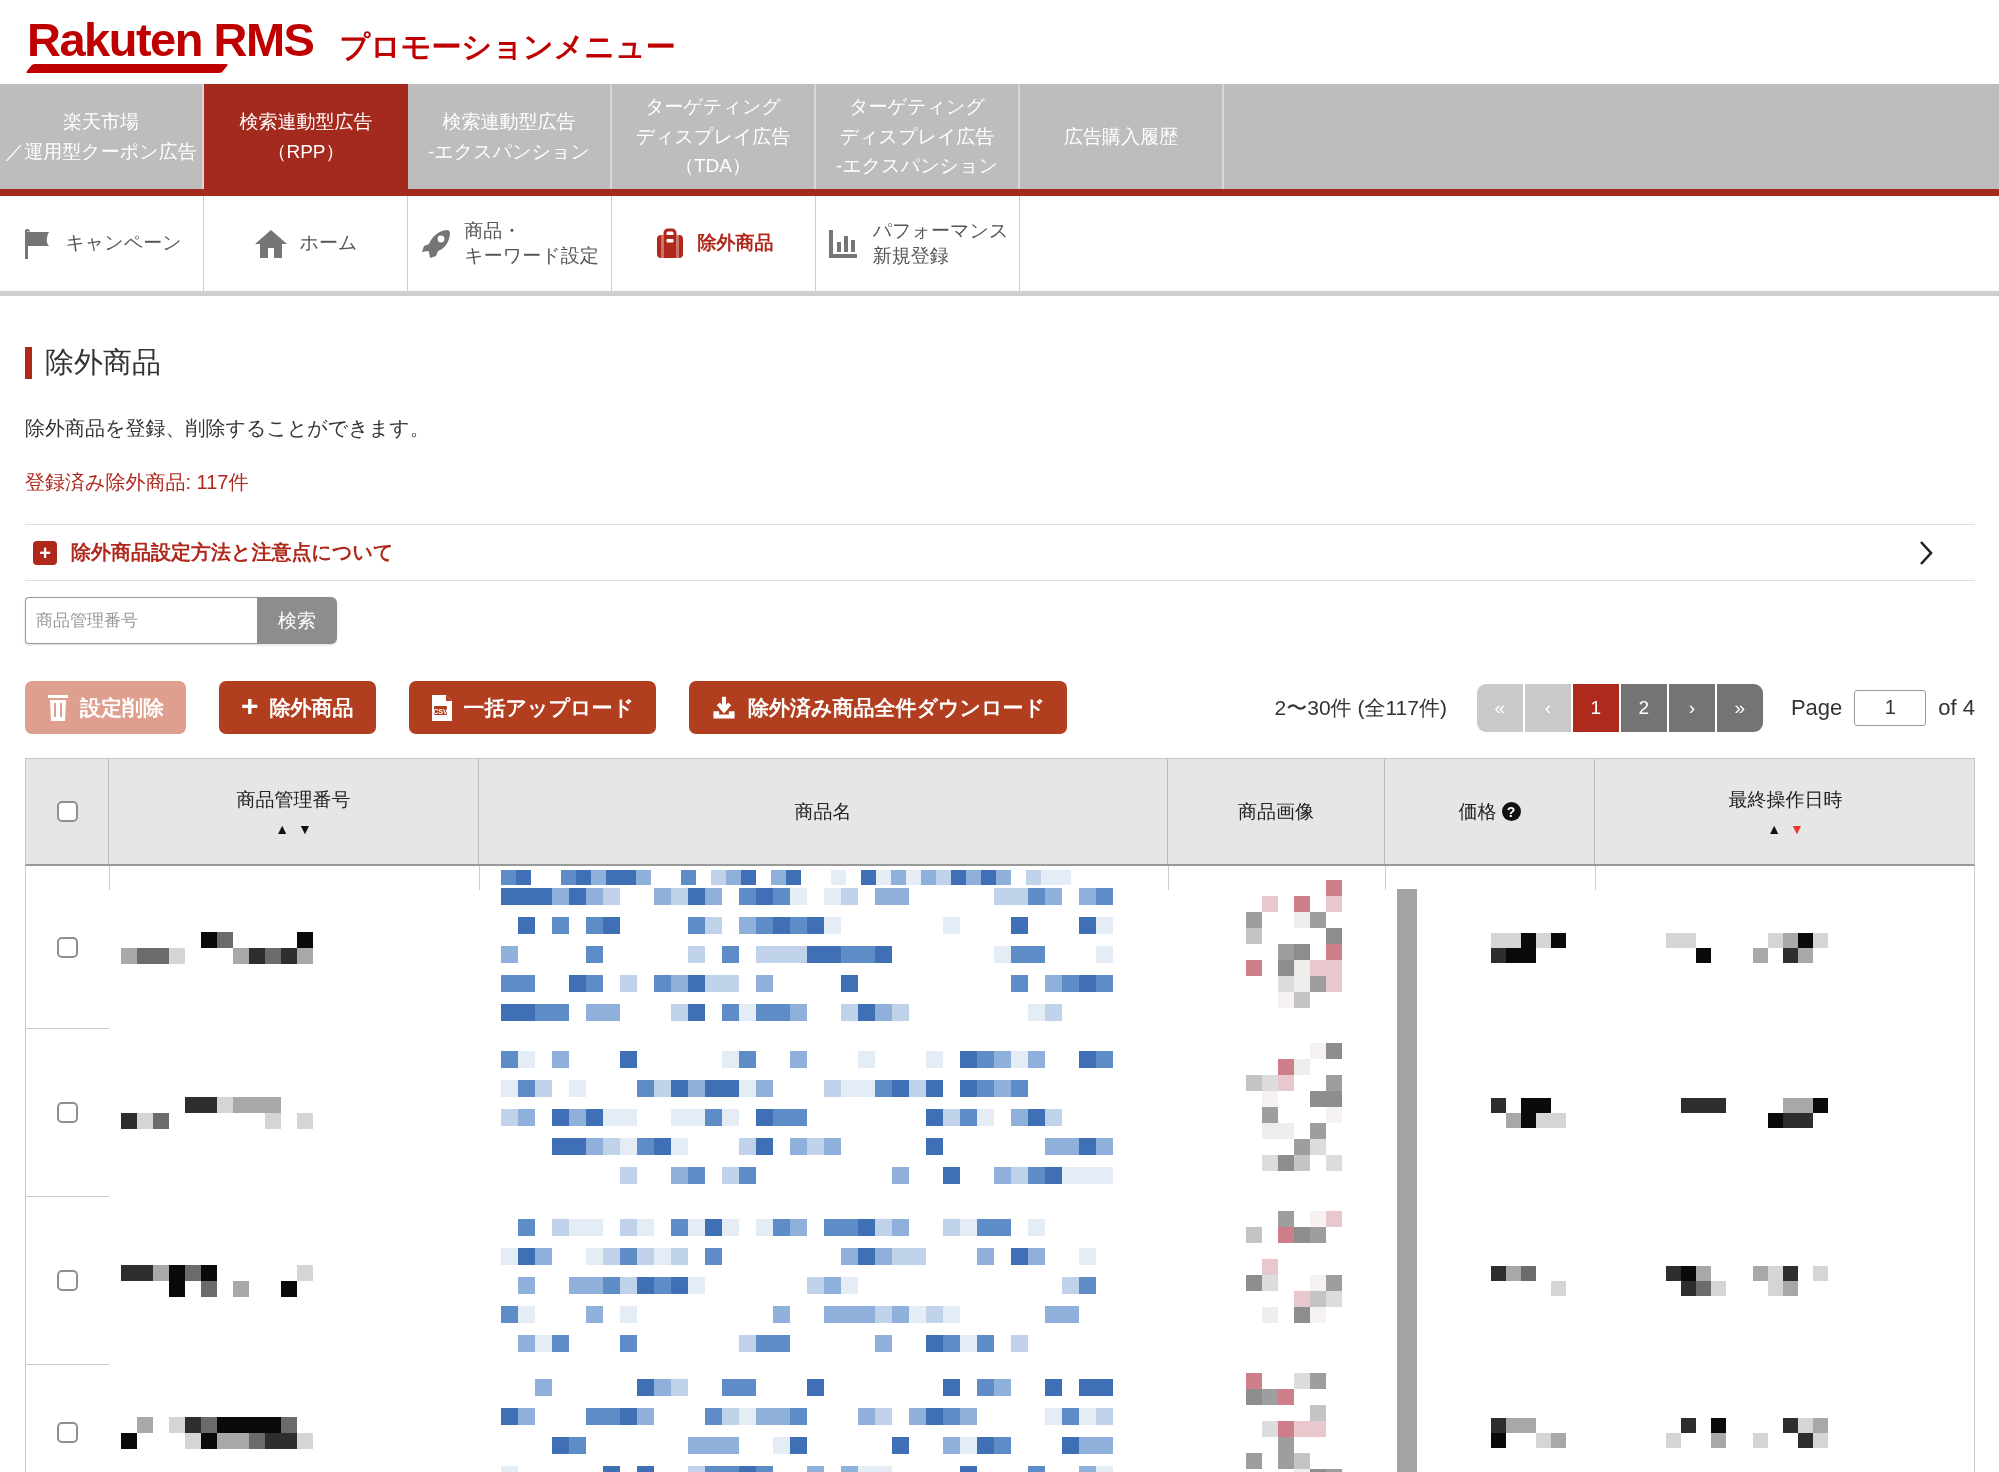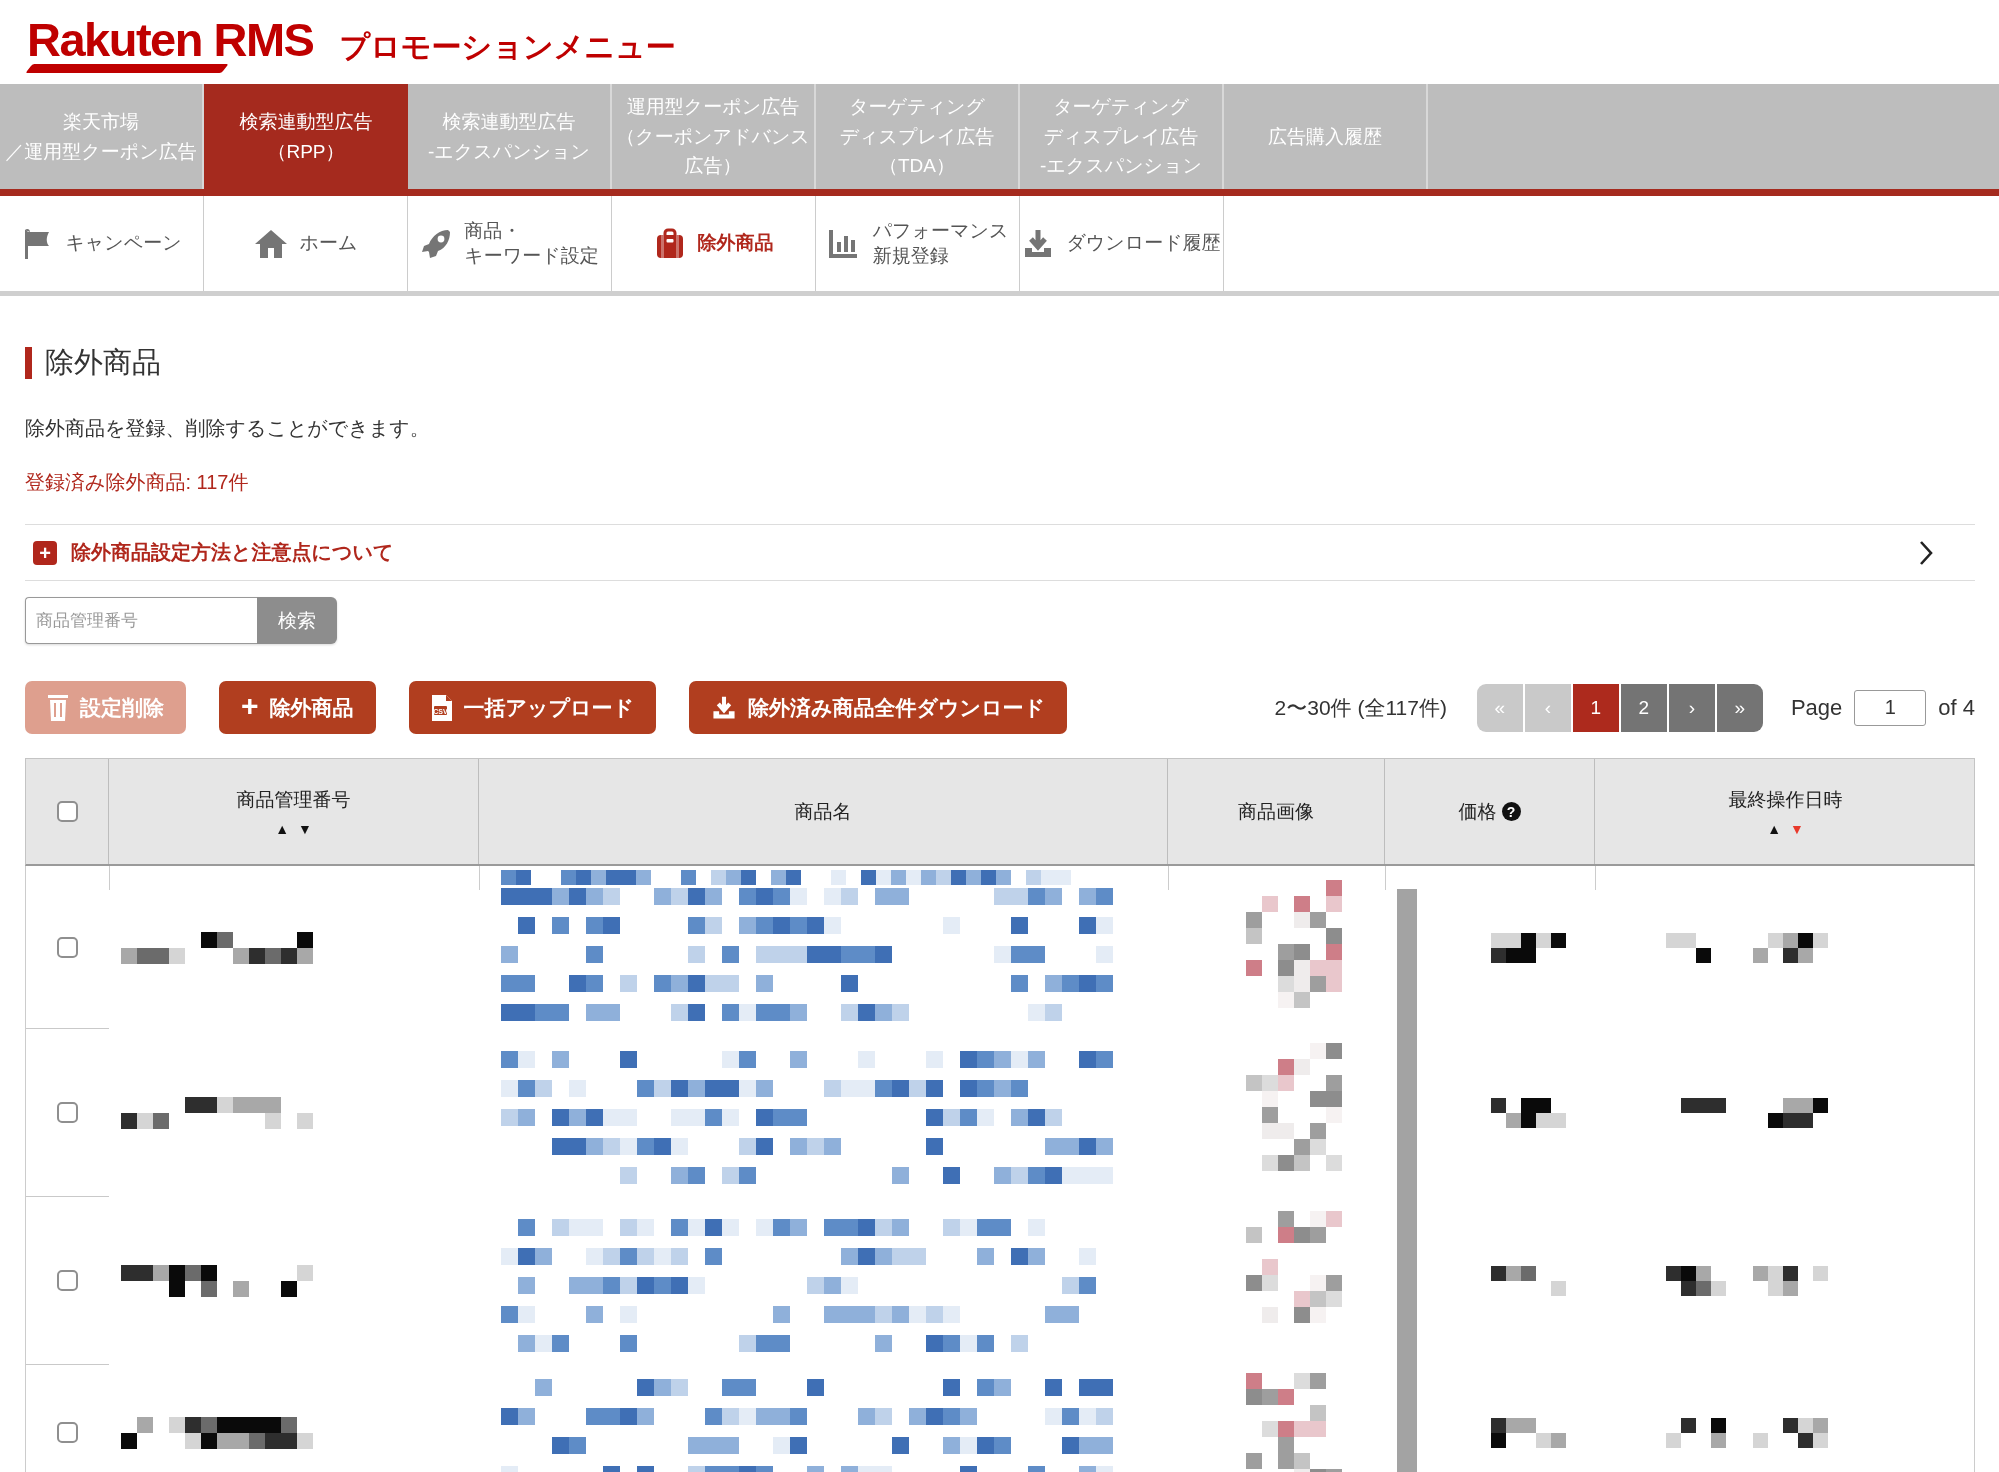--- a/index.html
+++ b/index.html
@@ -93,23 +93,20 @@
     <span class="menu-title">プロモーションメニュー</span>
   </header>
 
   <nav class="tabs">
     <div class="tab">楽天市場
 ／運用型クーポン広告</div>
     <div class="tab active">検索連動型広告
 （RPP）</div>
     <div class="tab">検索連動型広告
 -エクスパンション</div>
-    <div class="tab">運用型クーポン広告
-（クーポンアドバンス
-広告）</div>
     <div class="tab">ターゲティング
 ディスプレイ広告
 （TDA）</div>
     <div class="tab">ターゲティング
 ディスプレイ広告
 -エクスパンション</div>
     <div class="tab">広告購入履歴</div>
     <div class="tab-filler"></div>
   </nav>
   <div class="red-bar"></div>
@@ -148,27 +145,20 @@
     <div class="subnav-item">
       <svg width="34" height="32" viewBox="0 0 34 32">
           <rect x="2" y="2" width="4" height="24" fill="#757575"></rect>
           <rect x="2" y="26" width="28" height="4" fill="#757575"></rect>
           <rect x="10" y="14" width="4" height="10" fill="#757575"></rect>
           <rect x="17" y="8" width="4" height="16" fill="#757575"></rect>
           <rect x="24" y="12" width="4" height="12" fill="#757575"></rect>
         </svg>
       <span>パフォーマンス
 新規登録</span>
-    </div>
-    <div class="subnav-item">
-      <svg width="32" height="32" viewBox="0 0 32 32">
-          <path d="M16 2 L16 16 M9 11 L16 19 L23 11" stroke="#757575" stroke-width="5" fill="none"></path>
-          <path d="M3 20 L3 29 L29 29 L29 20 L22 20 L22 24 L10 24 L10 20 Z" fill="#757575"></path>
-        </svg>
-      <span>ダウンロード履歴</span>
     </div>
   </nav>
   <div class="subnav-shadow"></div>
 
   <main class="content">
 
     <div class="page-title-row">
       <div class="title-bar"></div>
       <h1 class="page-title">除外商品</h1>
     </div>

